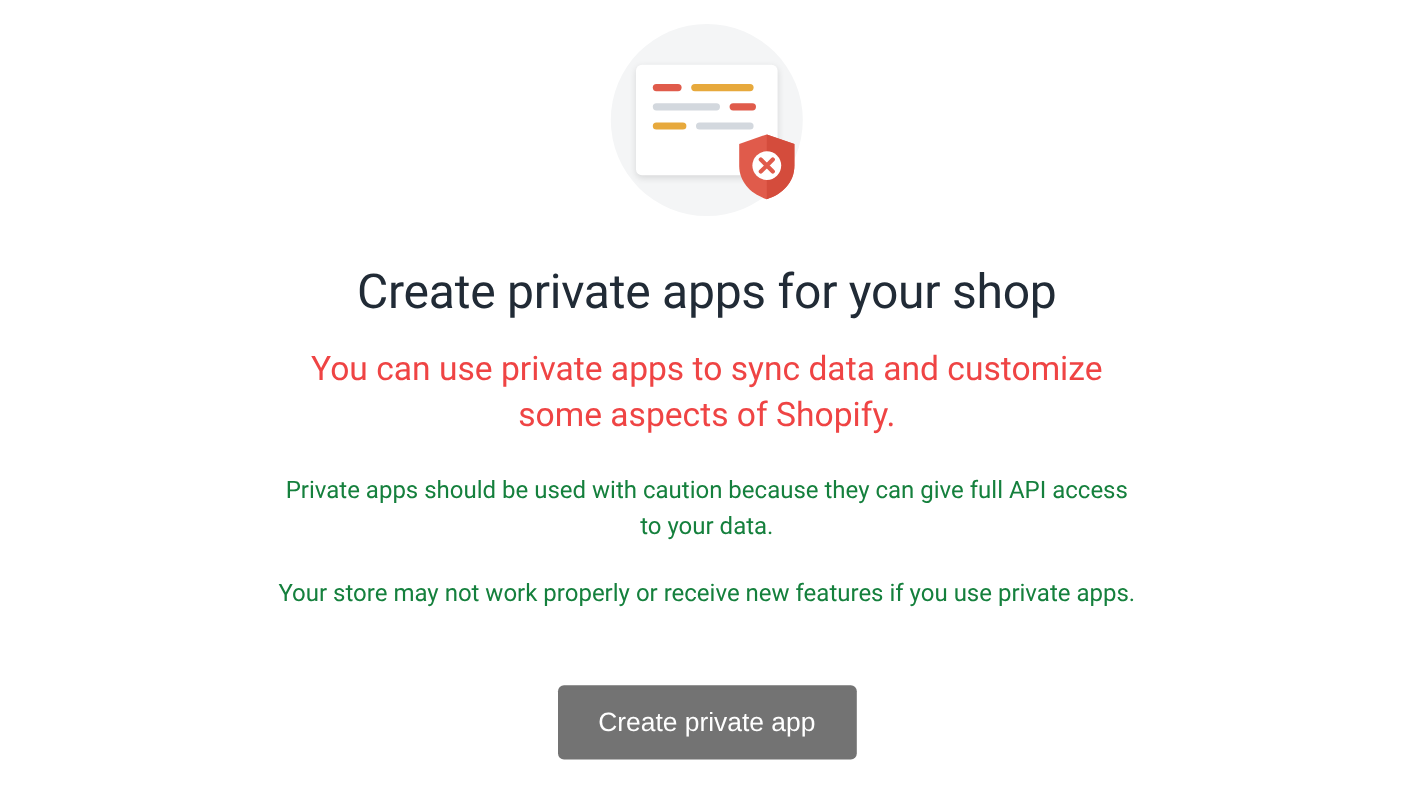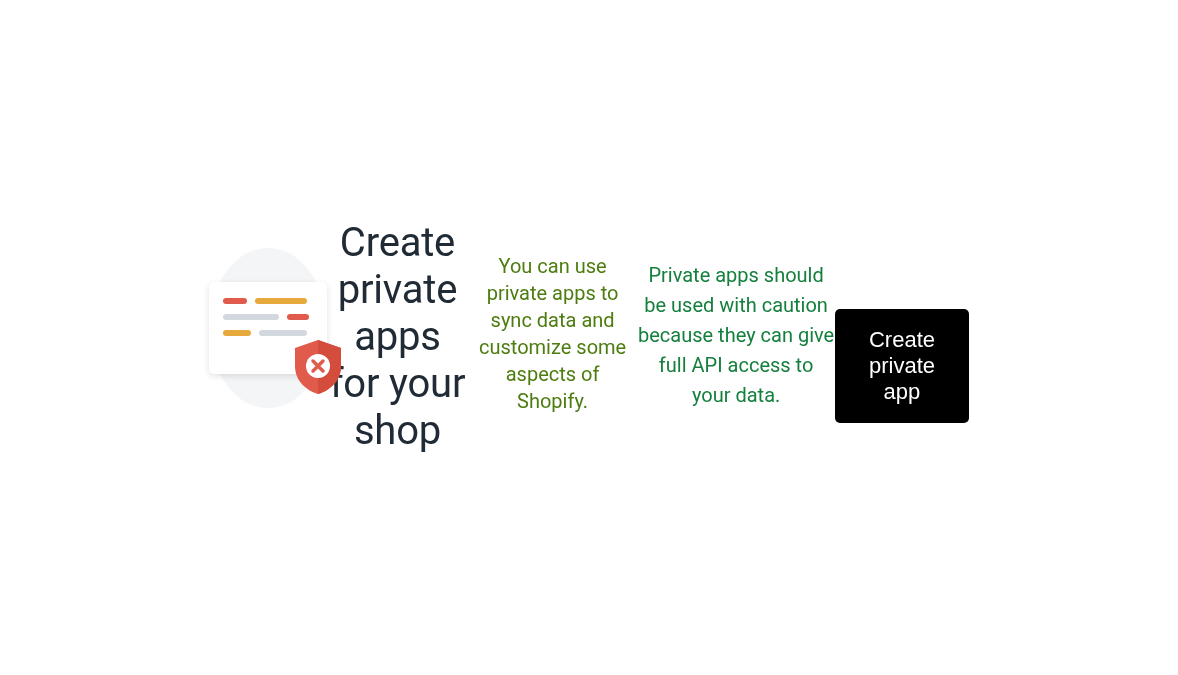--- a/index.html
+++ b/index.html
@@ -11,21 +11,21 @@
       font-family: -apple-system, BlinkMacSystemFont, "Segoe UI", Roboto, Helvetica, Arial, sans-serif;
       background: #ffffff;
       width: 1178px;
       height: 675px;
       display: flex;
       justify-content: center;
       padding-top: 20px;
     }
     .container {
       display: flex;
-      flex-direction: row;
+      flex-direction: column;
       align-items: center;
       max-width: 760px;
       text-align: center;
     }
     .illustration-wrapper {
       width: 160px;
       height: 160px;
       border-radius: 50%;
       background: #f4f5f6;
       display: flex;
@@ -62,38 +62,38 @@
       height: 58px;
     }
     .page-title {
       font-size: 40px;
       font-weight: 400;
       color: #212b36;
       margin-bottom: 22px;
       letter-spacing: -0.2px;
     }
     .page-subtitle {
-      font-size: 20px;
+      font-size: 28px;
       font-weight: 400;
-      color: #4d7c0f;
+      color: #ef4444;
       line-height: 1.35;
       margin-bottom: 28px;
       max-width: 680px;
     }
     .body-text {
       font-size: 20px;
       font-weight: 400;
       color: #15803d;
       line-height: 1.5;
       margin-bottom: 26px;
       max-width: 720px;
     }
     .primary-button {
       margin-top: 36px;
-      background: #000000;
+      background: #737373;
       color: #ffffff;
       border: none;
       font-size: 22px;
       font-weight: 500;
       padding: 18px 34px;
       border-radius: 5px;
       cursor: pointer;
     }
   </style>
 </head>
@@ -123,16 +123,17 @@
       </svg>
     </div>
   </div>
 
   <h1 class="page-title">Create private apps for your shop</h1>
 
   <p class="page-subtitle">You can use private apps to sync data and customize some aspects of Shopify.</p>
 
   <p class="body-text">Private apps should be used with caution because they can give full API access to your data.</p>
 
+  <p class="body-text">Your store may not work properly or receive new features if you use private apps.</p>
 
   <button class="primary-button">Create private app</button>
 
 </div>
 
 </body></html>

